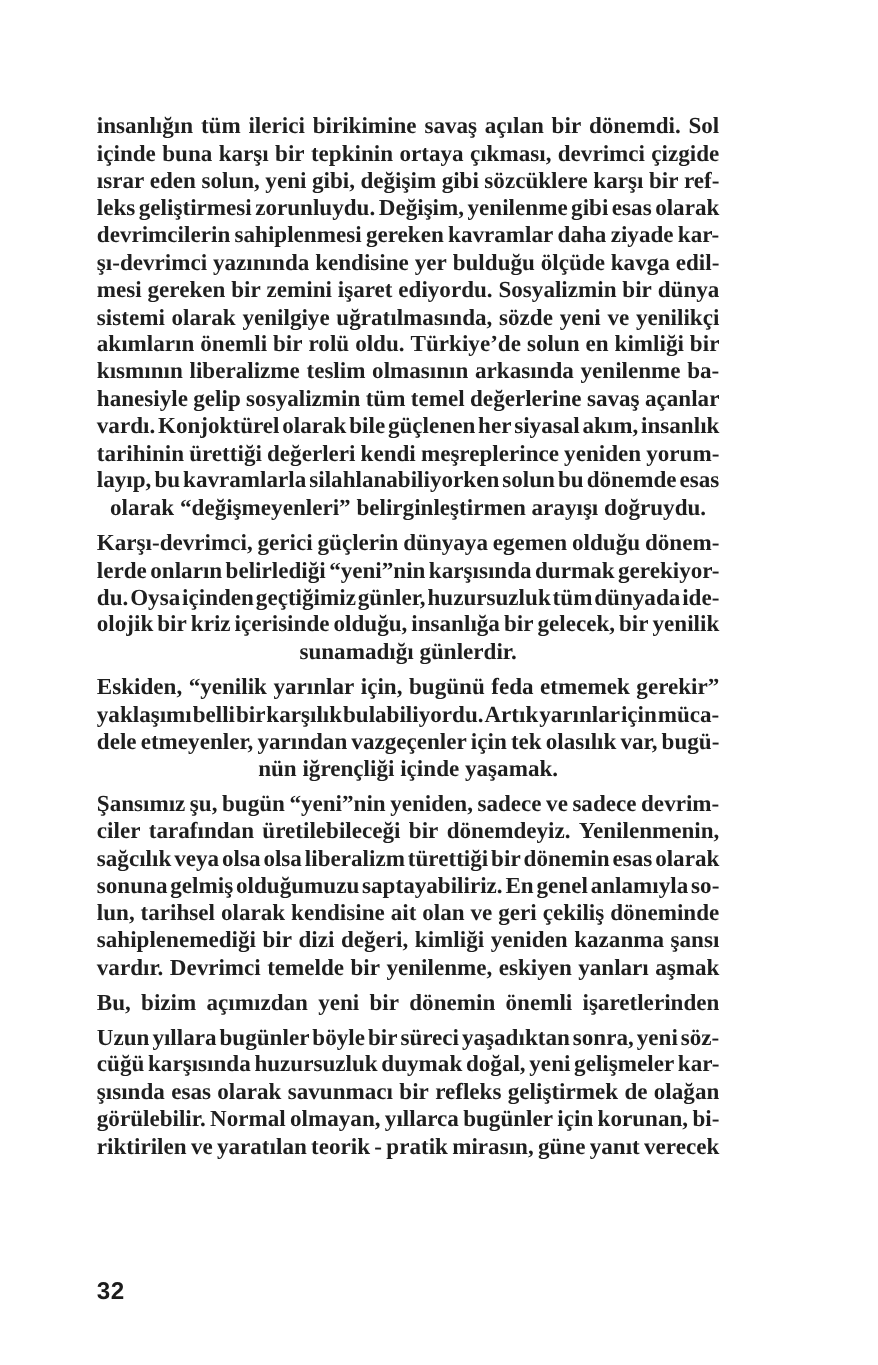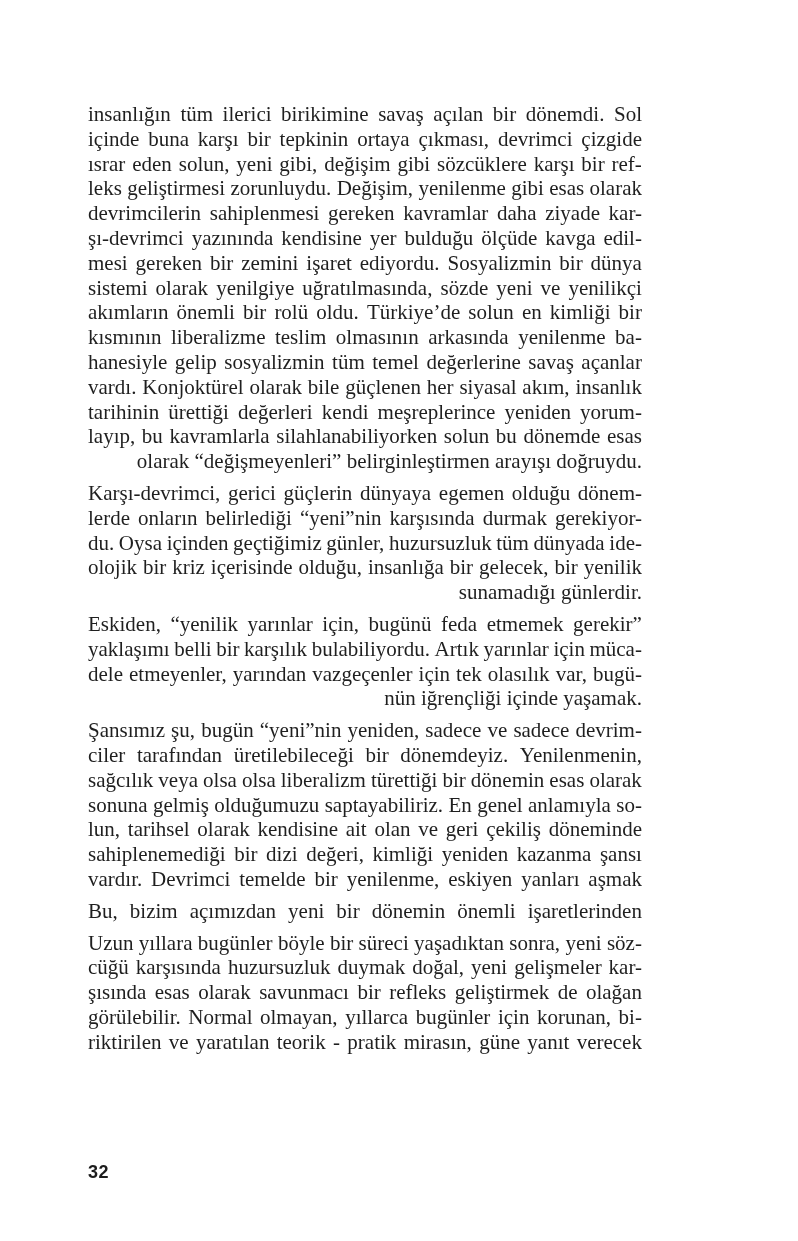--- a/index.html
+++ b/index.html
@@ -16,44 +16,45 @@
     color: #1f1f1f;
   }
   .text-block {
     position: absolute;
     left: 88px;
     top: 102px;
     width: 570px;
     font-size: 21px;
   }
   .paragraph {
-    margin: 0 16px 7px 0;
+    margin: 0 4px 7px 0;
+    font-weight: bold;
   }
   .line {
     display: flex;
     justify-content: space-between;
     height: 24.8px;
     line-height: 24.8px;
     white-space: nowrap;
   }
   .line span {
     display: inline-block;
   }
   .line.last {
     display: block;
-    text-align: right;
+    text-align: center;
     white-space: nowrap;
   }
   .page-number {
     position: absolute;
     left: 88px;
     top: 1163px;
     font-family: "Liberation Sans", "DejaVu Sans", sans-serif;
     font-weight: bold;
-    font-size: 18px;
+    font-size: 22px;
     line-height: 1;
     color: #1c1c1c;
     letter-spacing: 0.5px;
   }
 </style>
 </head>
 <body>
 
 <div class="text-block">
     <div class="paragraph">

